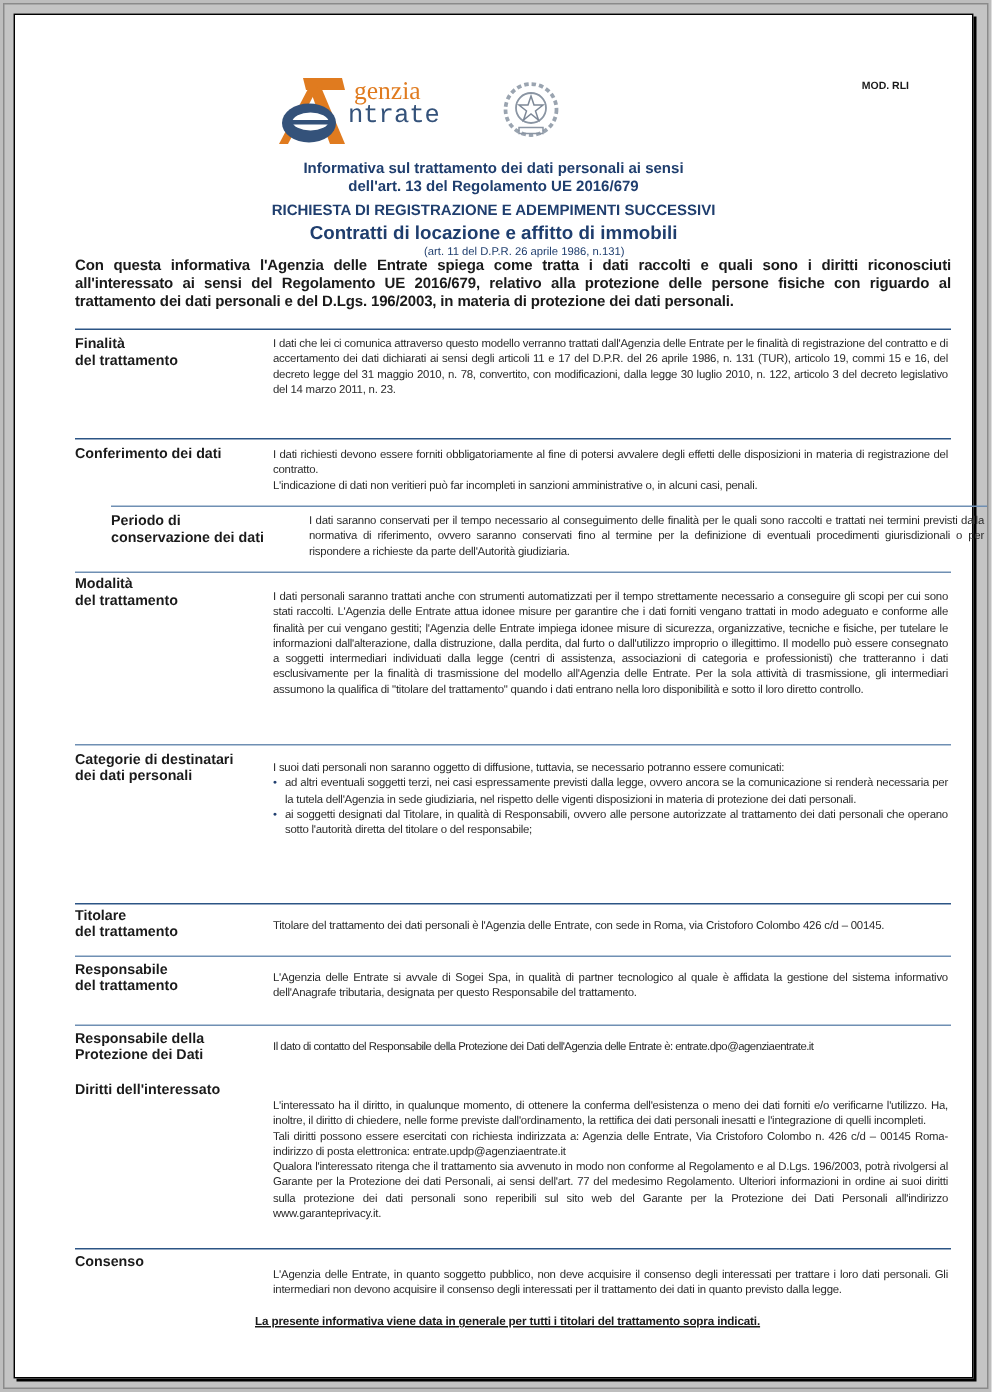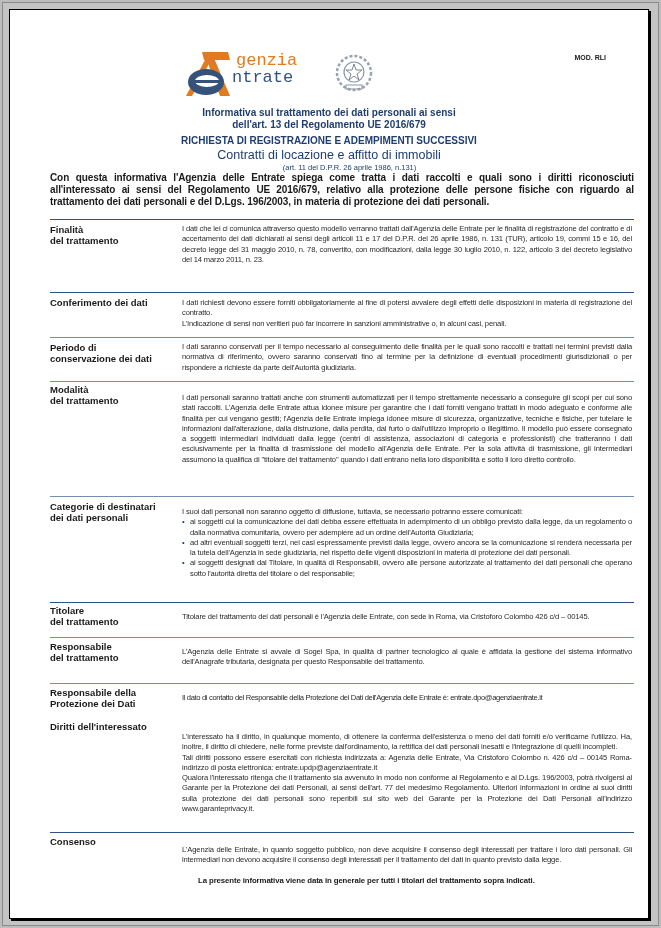--- a/index.html
+++ b/index.html
@@ -24,28 +24,28 @@
     font-size:7px; font-weight:bold; color:#1a1a1a;
   }
   .logo {
     position:absolute; left:174px; top:40px; width:230px; height:52px;
   }
   .logo-mark { position:absolute; left:0; top:0; width:50px; height:48px; }
   .logo-text {
     position:absolute; left:48px; top:2px;
     font-family:"Liberation Mono", monospace; font-size:17px; line-height:17px;
   }
-  .logo-text .l1 { color:#e07b1f; display:block; margin-left:4px; }
+  .logo-text .l1 { color:#e07b1f; display:block; margin-left:4px;font-family:Liberation Serif, serif; }
   .logo-text .l2 { color:#34527a; display:block; }
   .emblem { position:absolute; left:150px; top:2px; width:40px; height:42px; }
 
   .heading { position:absolute; left:0; right:0; text-align:center; color:#1f3e6e; }
   .h1 { top:97px; font-size:10px; font-weight:bold; line-height:12px; }
   .h2 { top:124px; font-size:10px; font-weight:bold; line-height:14px; }
-  .h3 { top:138px; font-size:12.5px; font-weight:normal; line-height:14px; }
+  .h3 { top:138px; font-size:12.5px; font-weight:bold; line-height:14px; }
   .h4 { top:153px; font-size:7.5px; line-height:9px;padding-left:41px; }
 
   .intro {
     position:absolute; left:40px; top:162px; width:584px;
     font-size:10px; font-weight:bold; line-height:12px; color:#1a1a1a;
     text-align:justify; letter-spacing:-0.1px;
   }
   .section {
     position:absolute; left:40px; width:584px;
     border-top:1.5px solid #2c5585;
@@ -57,22 +57,22 @@
   }
   .body {
     position:absolute; left:132px; width:450px;
     font-size:7.6px; line-height:10.3px; color:#2a2a2a;
     text-align:justify; letter-spacing:-0.15px;
   }
   .body ul { margin:0; padding:0 0 0 8px; list-style:none; }
   .body li { position:relative; }
   .body li::before { content:"•"; position:absolute; left:-8px; top:0; color:#1f3e6e; }
   .closing {
-    position:absolute; left:188px; top:876px;
-    font-size:7.8px; font-weight:bold; color:#1a1a1a; letter-spacing:-0.1px;
+    position:absolute; left:160px; top:876px;
+    font-size:7.8px; font-weight:bold; color:#1a1a1a; letter-spacing:-0.1px;text-decoration:underline;
   }
 </style>
 </head>
 <body>
 
 <div class="frame"></div>
 <div class="page">
 
   <div class="mod">MOD. RLI</div>
 
@@ -110,43 +110,42 @@
   <div class="section" style="top:209px;height:68px;">
     <div class="label" style="white-space:pre-line">Finalità
 del trattamento</div>
     <div class="body" style="top:4px">I dati che lei ci comunica attraverso questo modello verranno trattati dall'Agenzia delle Entrate per le finalità di registrazione del contratto e di accertamento dei dati dichiarati ai sensi degli articoli 11 e 17 del D.P.R. del 26 aprile 1986, n. 131 (TUR), articolo 19, commi 15 e 16, del decreto legge del 31 maggio 2010, n. 78, convertito, con modificazioni, dalla legge 30 luglio 2010, n. 122, articolo 3 del decreto legislativo del 14 marzo 2011, n. 23.</div>
   </div>
 
   <div class="section" style="top:282px;height:42px;">
     <div class="label">Conferimento dei dati</div>
     <div class="body" style="top:5px">
       <div>I dati richiesti devono essere forniti obbligatoriamente al fine di potersi avvalere degli effetti delle disposizioni in materia di registrazione del contratto.</div>
-      <div>L'indicazione di sensi non veritieri può far incorrere in sanzioni amministrative o, in alcuni casi, penali.</div>
+      <div>L'indicazione di dati non veritieri può far incompleti in sanzioni amministrative o, in alcuni casi, penali.</div>
     </div>
   </div>
 
-  <div class="section light" style="top:327px;height:42px;">
+  <div class="section light" style="top:327px;height:42px;margin-left:24px;">
     <div class="label" style="white-space:pre-line">Periodo di
 conservazione dei dati</div>
     <div class="body" style="top:4px">I dati saranno conservati per il tempo necessario al conseguimento delle finalità per le quali sono raccolti e trattati nei termini previsti dalla normativa di riferimento, ovvero saranno conservati fino al termine per la definizione di eventuali procedimenti giurisdizionali o per rispondere a richieste da parte dell'Autorità giudiziaria.</div>
   </div>
 
   <div class="section light" style="top:371px;height:112px;">
     <div class="label" style="white-space:pre-line;top:2px">Modalità
 del trattamento</div>
     <div class="body" style="top:11px">I dati personali saranno trattati anche con strumenti automatizzati per il tempo strettamente necessario a conseguire gli scopi per cui sono stati raccolti. L'Agenzia delle Entrate attua idonee misure per garantire che i dati forniti vengano trattati in modo adeguato e conforme alle finalità per cui vengano gestiti; l'Agenzia delle Entrate impiega idonee misure di sicurezza, organizzative, tecniche e fisiche, per tutelare le informazioni dall'alterazione, dalla distruzione, dalla perdita, dal furto o dall'utilizzo improprio o illegittimo. Il modello può essere consegnato a soggetti intermediari individuati dalla legge (centri di assistenza, associazioni di categoria e professionisti) che tratteranno i dati esclusivamente per la finalità di trasmissione del modello all'Agenzia delle Entrate. Per la sola attività di trasmissione, gli intermediari assumono la qualifica di "titolare del trattamento" quando i dati entrano nella loro disponibilità e sotto il loro diretto controllo.</div>
   </div>
 
   <div class="section light" style="top:486px;height:102px;">
     <div class="label" style="white-space:pre-line">Categorie di destinatari
 dei dati personali</div>
     <div class="body" style="top:10px">
       <div>I suoi dati personali non saranno oggetto di diffusione, tuttavia, se necessario potranno essere comunicati:</div>
       <ul>
-        <li>ai soggetti cui la comunicazione dei dati debba essere effettuata in adempimento di un obbligo previsto dalla legge, da un regolamento o dalla normativa comunitaria, ovvero per adempiere ad un ordine dell'Autorità Giudiziaria;</li>
         <li>ad altri eventuali soggetti terzi, nei casi espressamente previsti dalla legge, ovvero ancora se la comunicazione si renderà necessaria per la tutela dell'Agenzia in sede giudiziaria, nel rispetto delle vigenti disposizioni in materia di protezione dei dati personali.</li>
         <li>ai soggetti designati dal Titolare, in qualità di Responsabili, ovvero alle persone autorizzate al trattamento dei dati personali che operano sotto l'autorità diretta del titolare o del responsabile;</li>
       </ul>
     </div>
   </div>
 
   <div class="section" style="top:592px;height:32px;">
     <div class="label" style="white-space:pre-line;top:2px">Titolare
 del trattamento</div>
     <div class="body" style="top:9px">Titolare del trattamento dei dati personali è l'Agenzia delle Entrate, con sede in Roma, via Cristoforo Colombo 426 c/d – 00145.</div>

